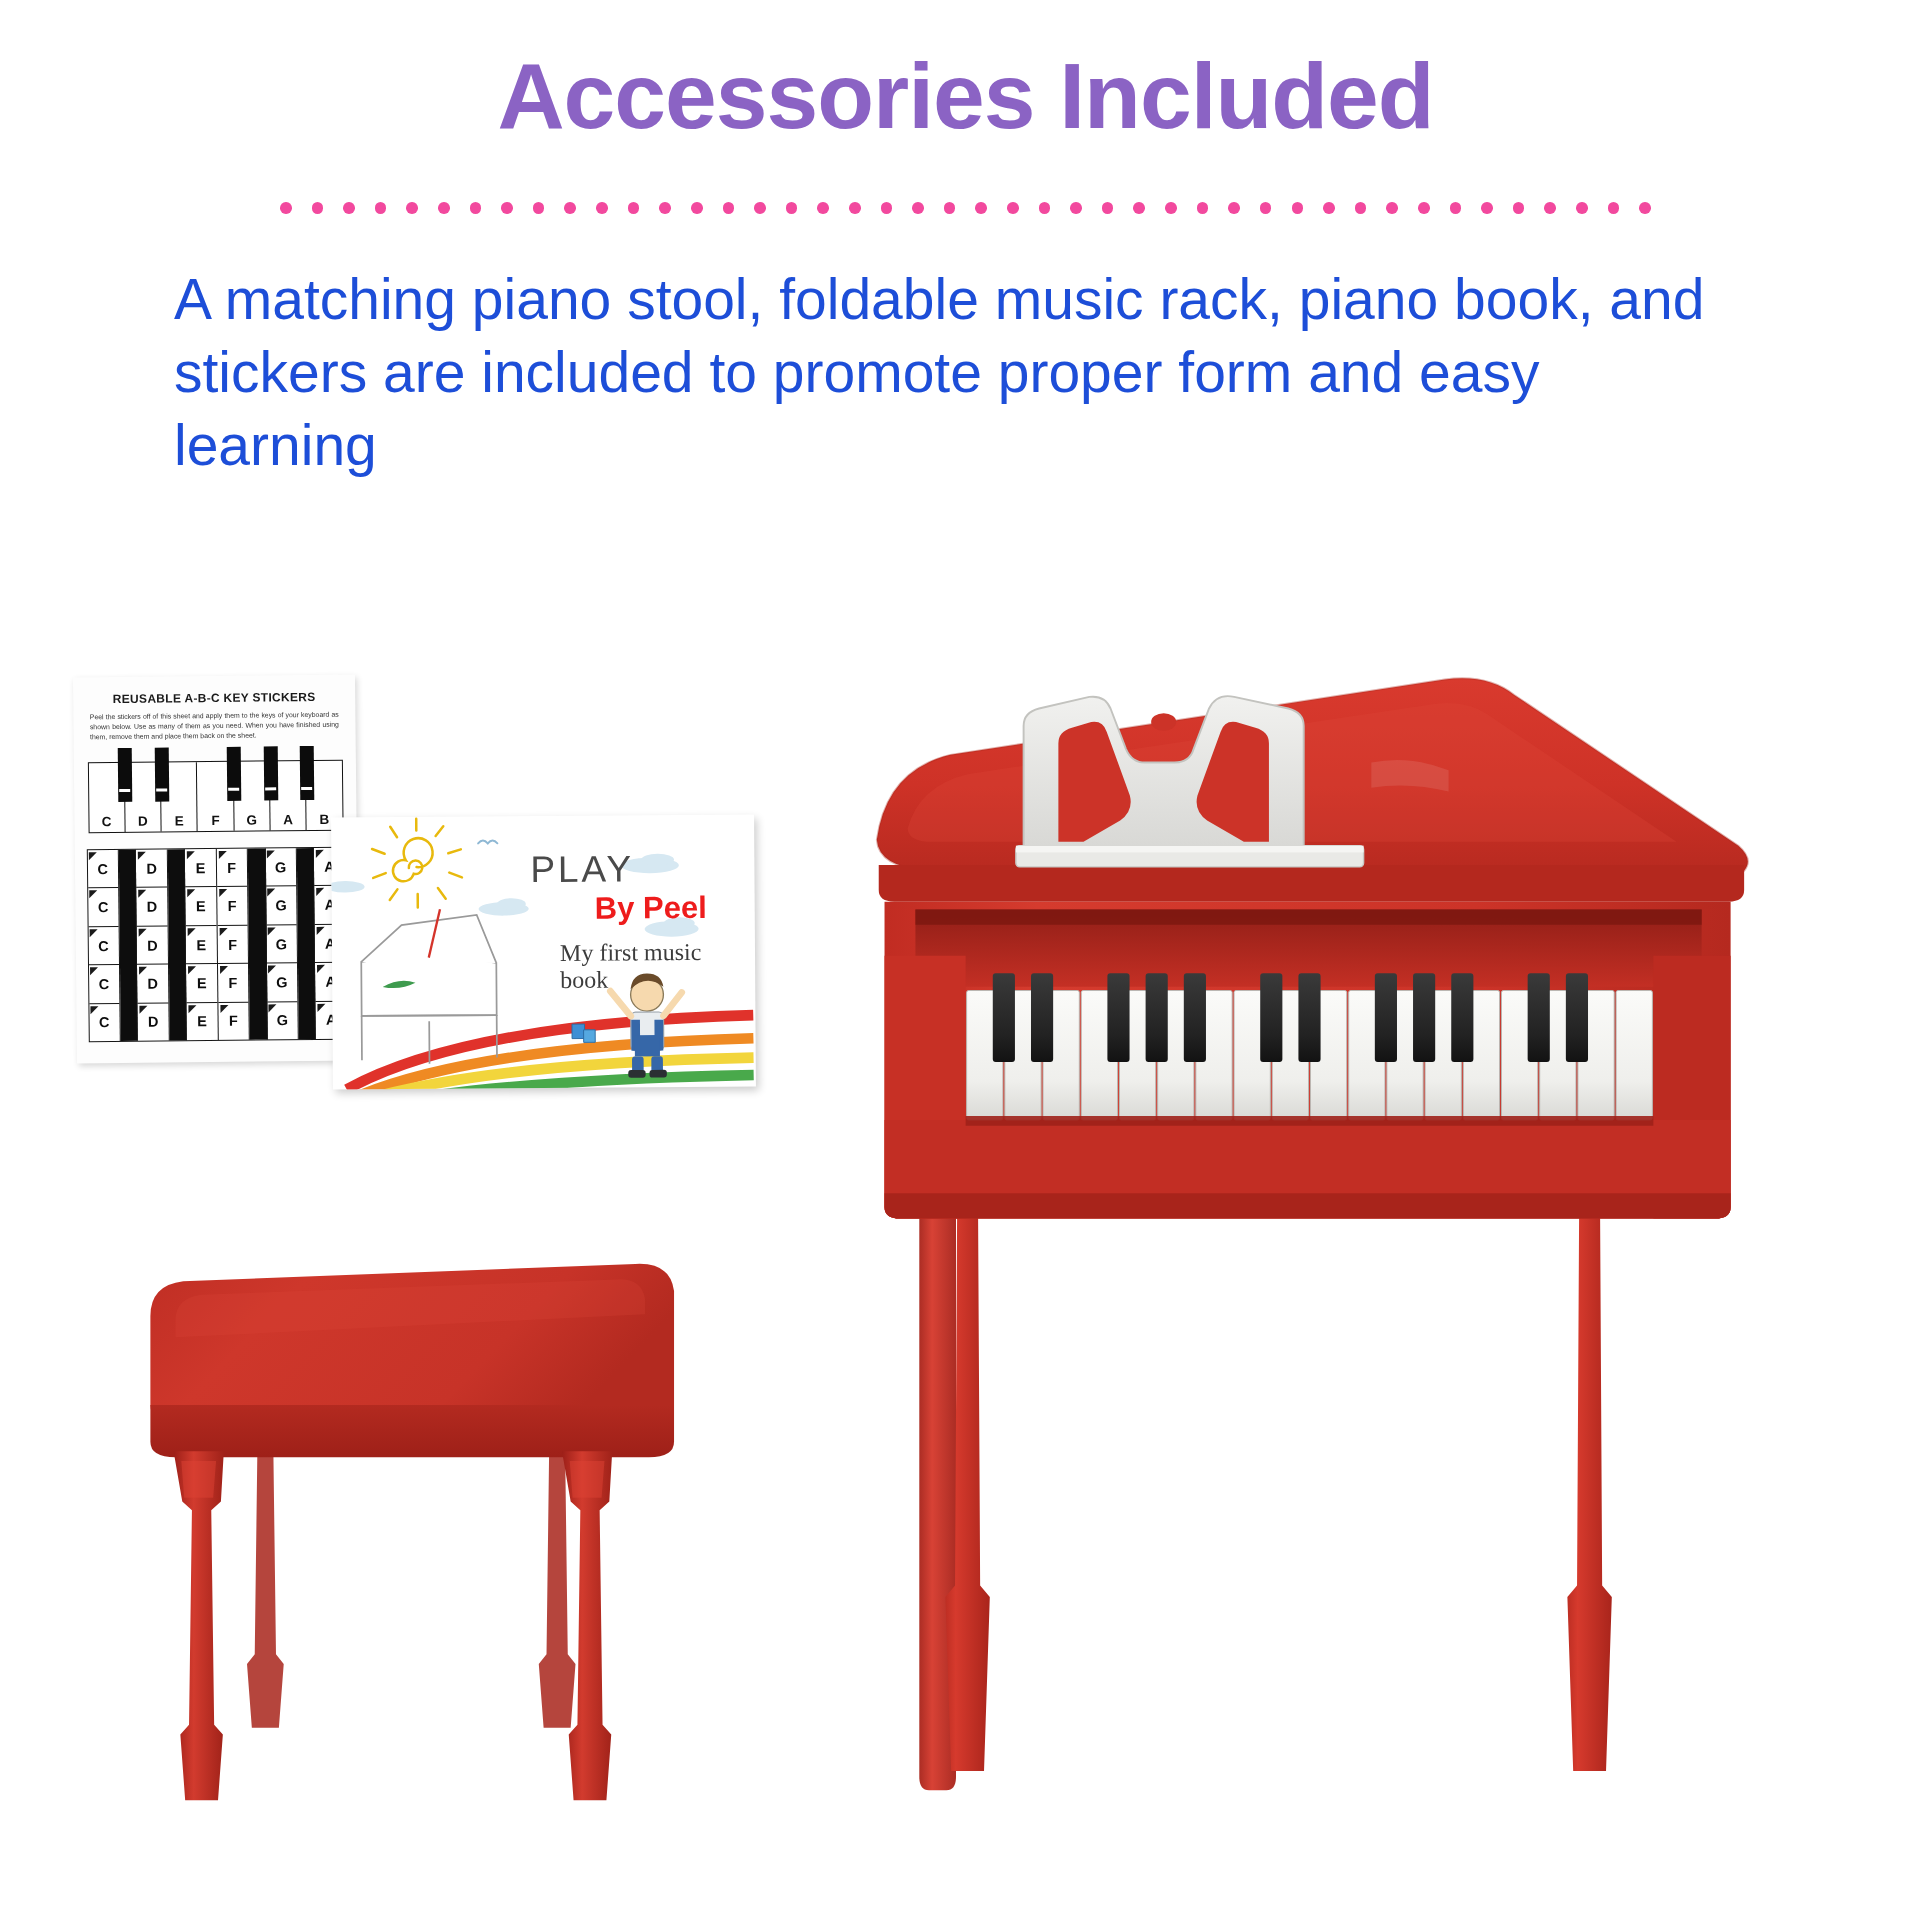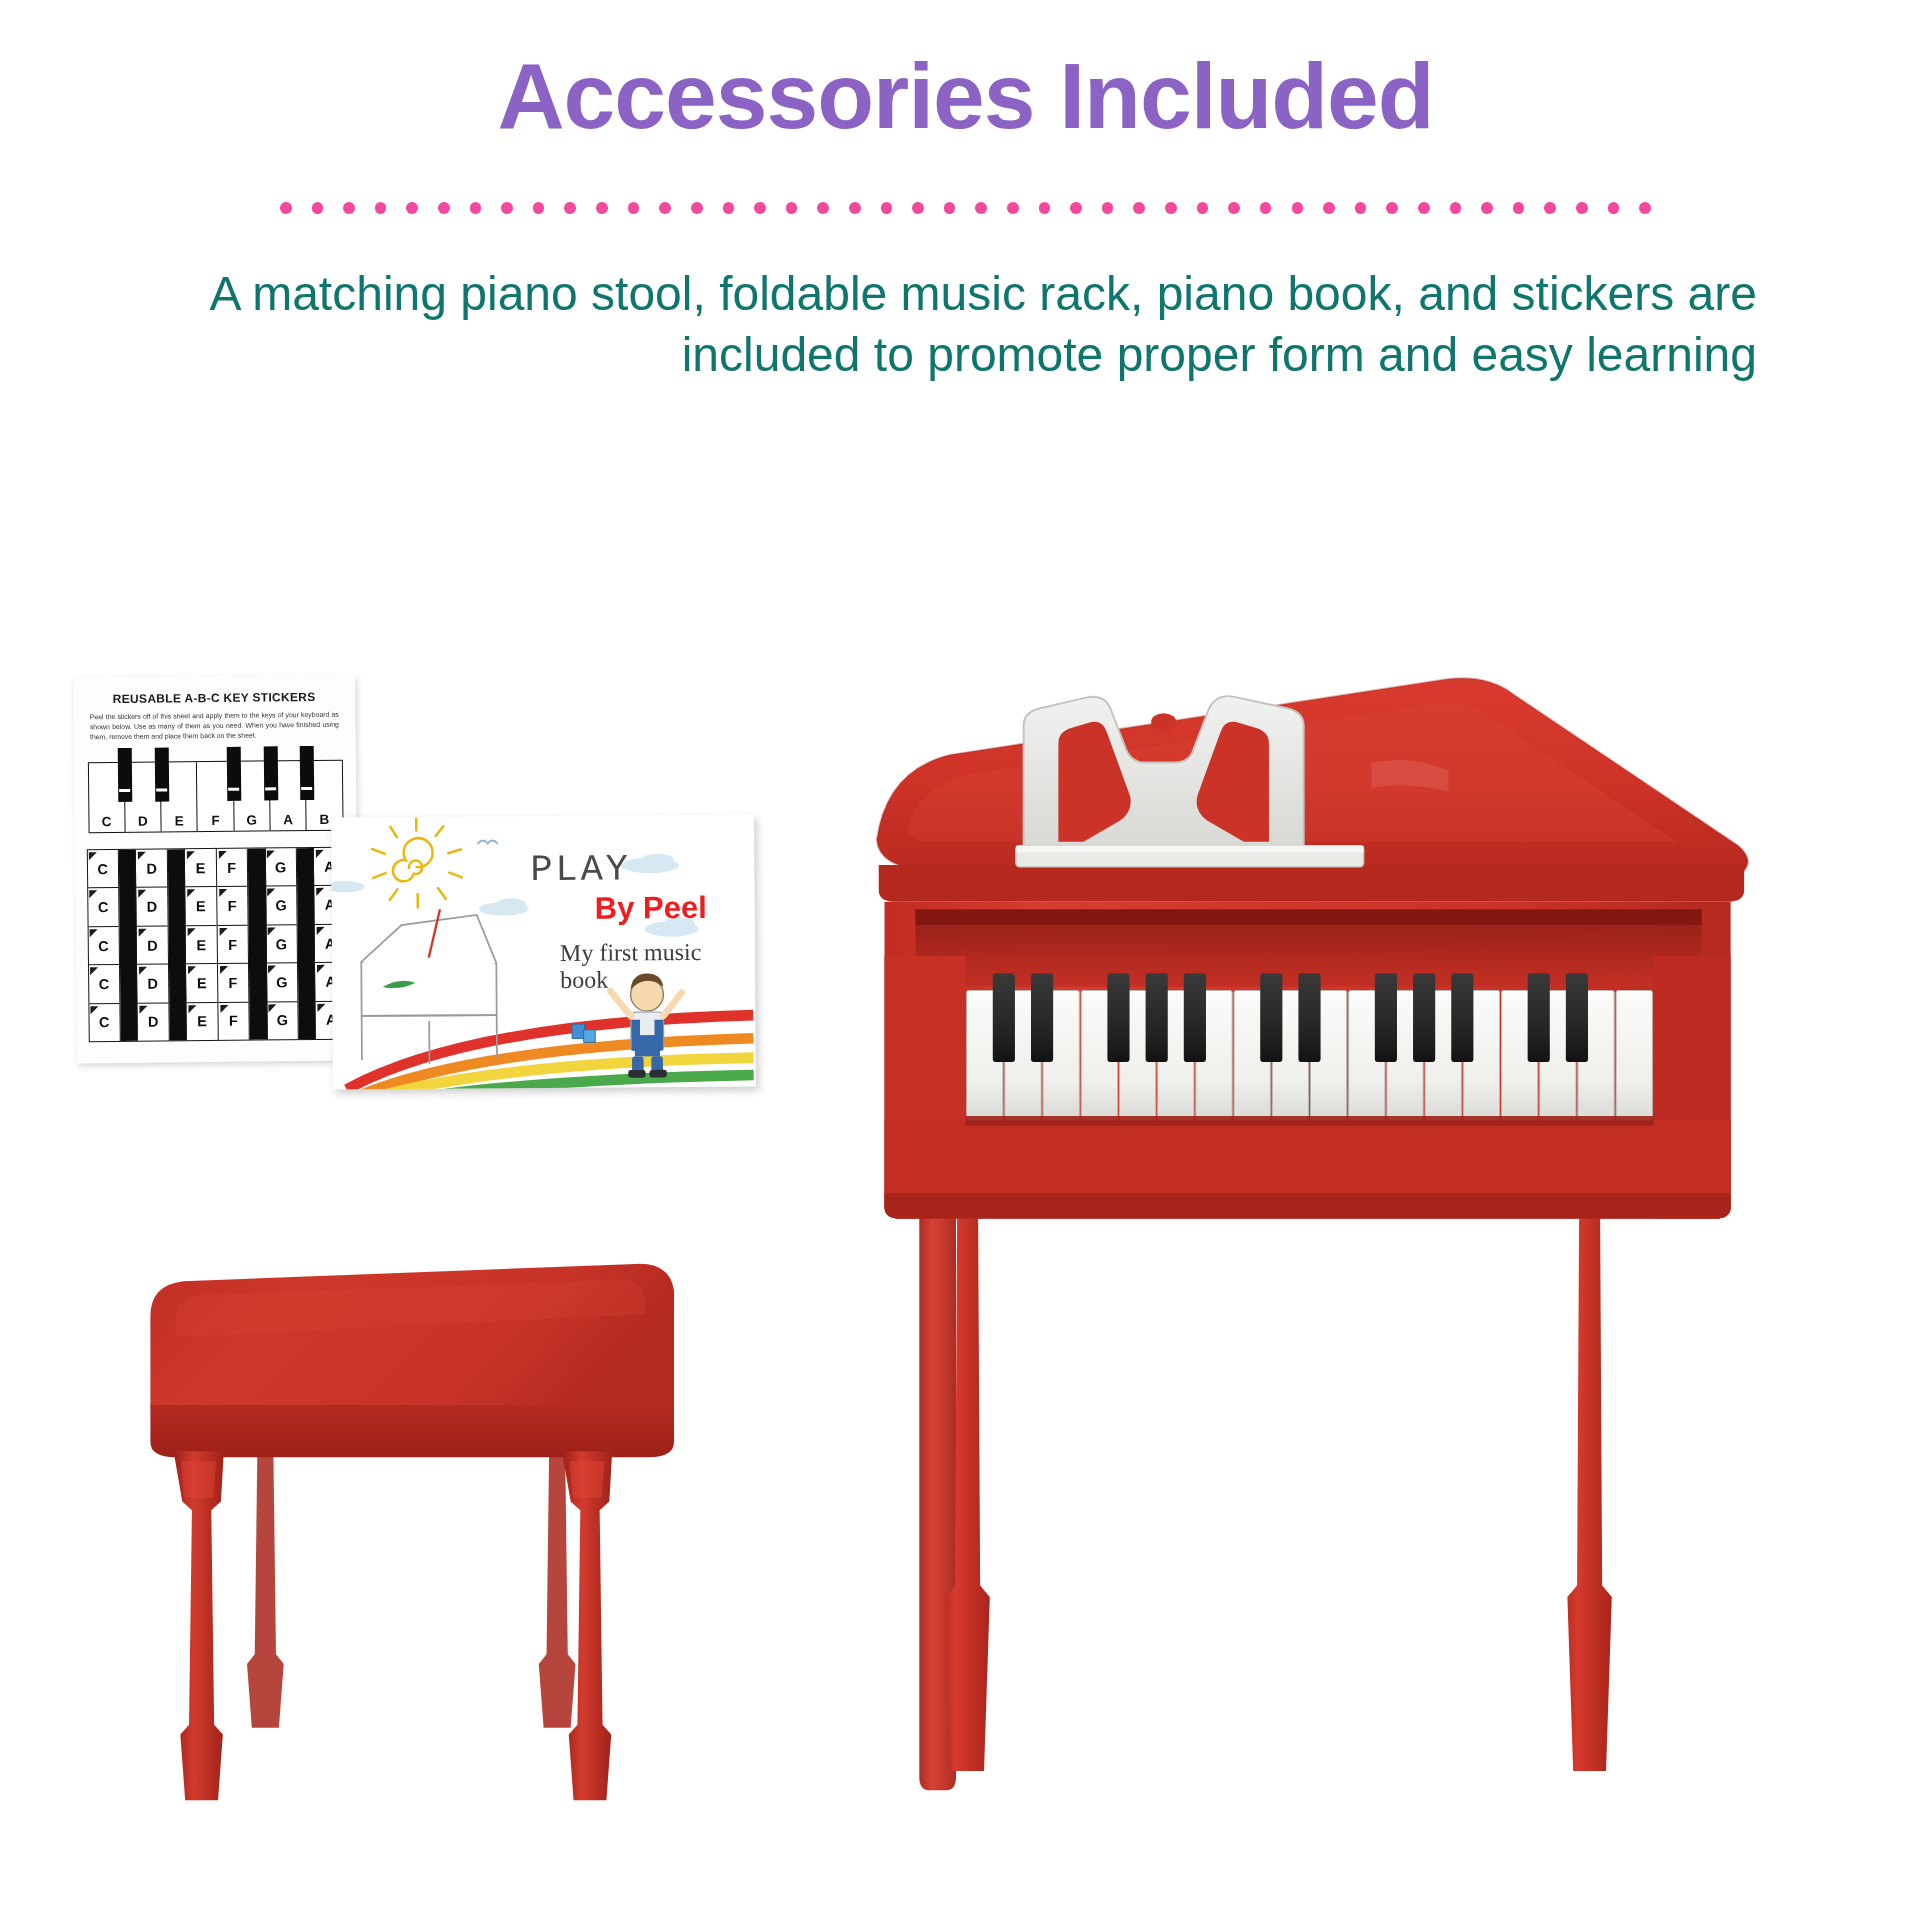--- a/index.html
+++ b/index.html
@@ -52,24 +52,24 @@
     height: 11.6px;
     border-radius: 50%;
     background: #F2499E;
     flex: 0 0 auto;
   }
   #subtitle {
     position: absolute;
     left: 174px;
     top: 263px;
     width: 1583px;
-    text-align: right;
-    font-size: 48px;
+    text-align: left;
+    font-size: 57px;
     line-height: 1.28;
-    color: #0f766e;
+    color: #1d4ed8;
     font-weight: 400;
     font-family: "Liberation Sans", sans-serif;
   }
 
   
   #sticker-sheet {
     position: absolute;
     left: 75px;
     top: 676px;
     width: 282px;
@@ -205,21 +205,21 @@
     box-shadow: 2.9px 3.9px 8.7px rgba(0,0,0,0.20);
     overflow: hidden;
     transform: rotate(-0.4deg);
   }
   #music-book .title-play {
     position: absolute;
     left: 199px;
     top: 33px;
     font-size: 37px;
     color: #4a4a4a;
-    font-family: Liberation Mono, monospace;
+    font-family: Liberation Sans, sans-serif;
     letter-spacing: 2.9px;
   }
   #music-book .title-bycolor {
     position: absolute;
     left: 263px;
     top: 75px;
     font-size: 31px;
     font-weight: bold;
     color: #EE1C1C;
     font-family: "Liberation Sans", sans-serif;

